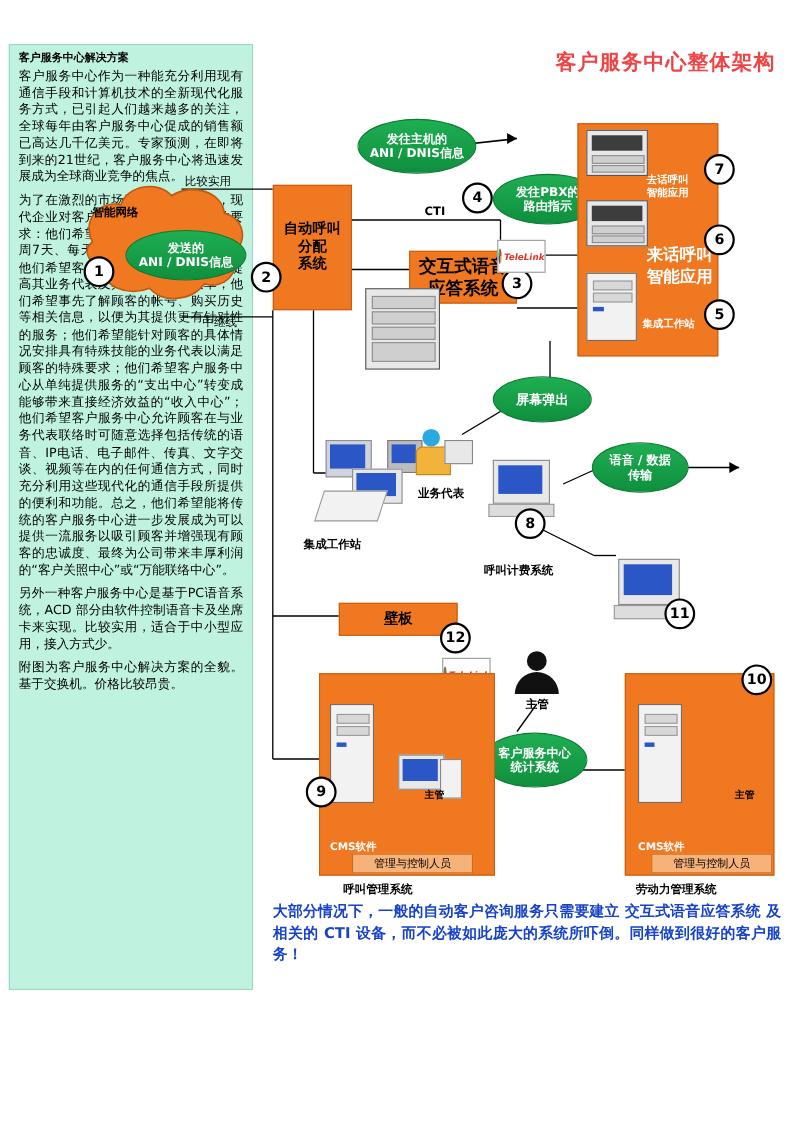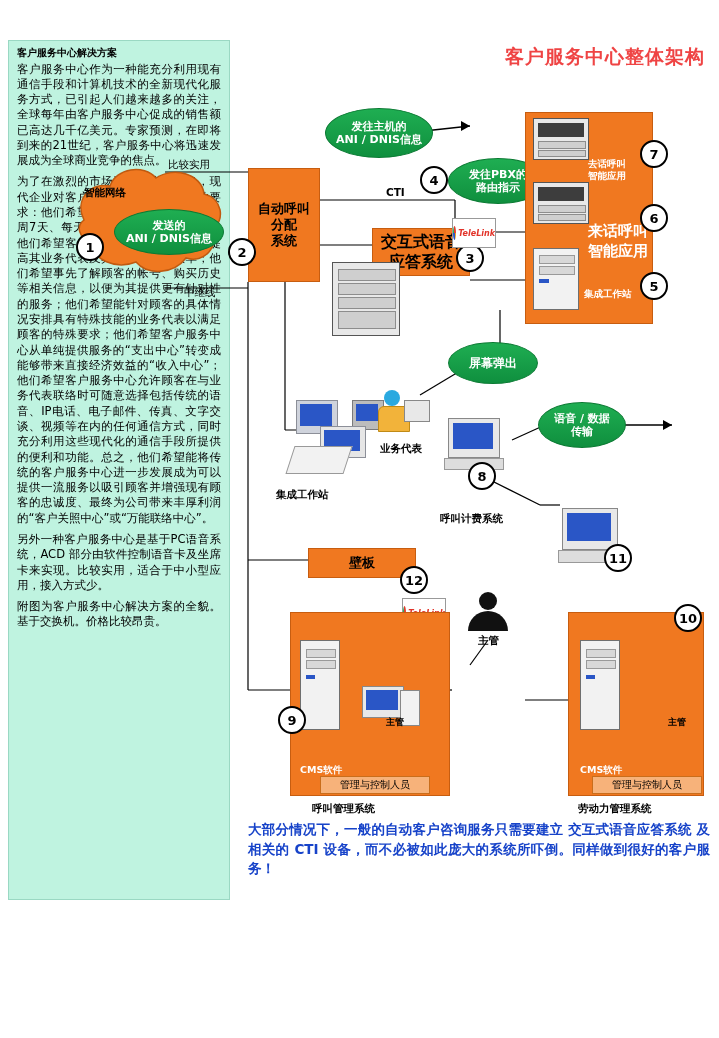--- a/index.html
+++ b/index.html
@@ -260,20 +260,23 @@
     <div class="dot"></div>
     <div class="txt">TeleLink</div>
   </div>
 
   <div class="person" style="left:468px;top:592px;width:40px;height:40px;">
     <div class="head"></div>
     <div class="body"></div>
   </div>
   <div class="lbl" style="left:478px;top:634px;font-weight:bold;">主管</div>
 
+  <div class="ellipse" style="left:438px;top:666px;width:96px;height:50px;">
+    <span>客户服务中心<br>统计系统</span>
+  </div>
 
   <div class="orangepanel" style="left:290px;top:612px;width:160px;height:184px;"></div>
   <div class="dev tower" style="left:300px;top:640px;width:38px;height:88px;">
     <div class="bay" style="position:absolute;left:5px;top:8px;width:28px;height:7px;"></div>
     <div class="bay" style="position:absolute;left:5px;top:19px;width:28px;height:7px;"></div>
     <div class="led" style="position:absolute;left:5px;top:34px;width:9px;height:4px;"></div>
   </div>
   <div class="num" style="left:278px;top:706px;">9</div>
   <div class="lblw" style="left:300px;top:764px;font-size:9.5px;">CMS软件</div>
   <div class="dev" style="left:362px;top:686px;width:60px;height:48px;">

